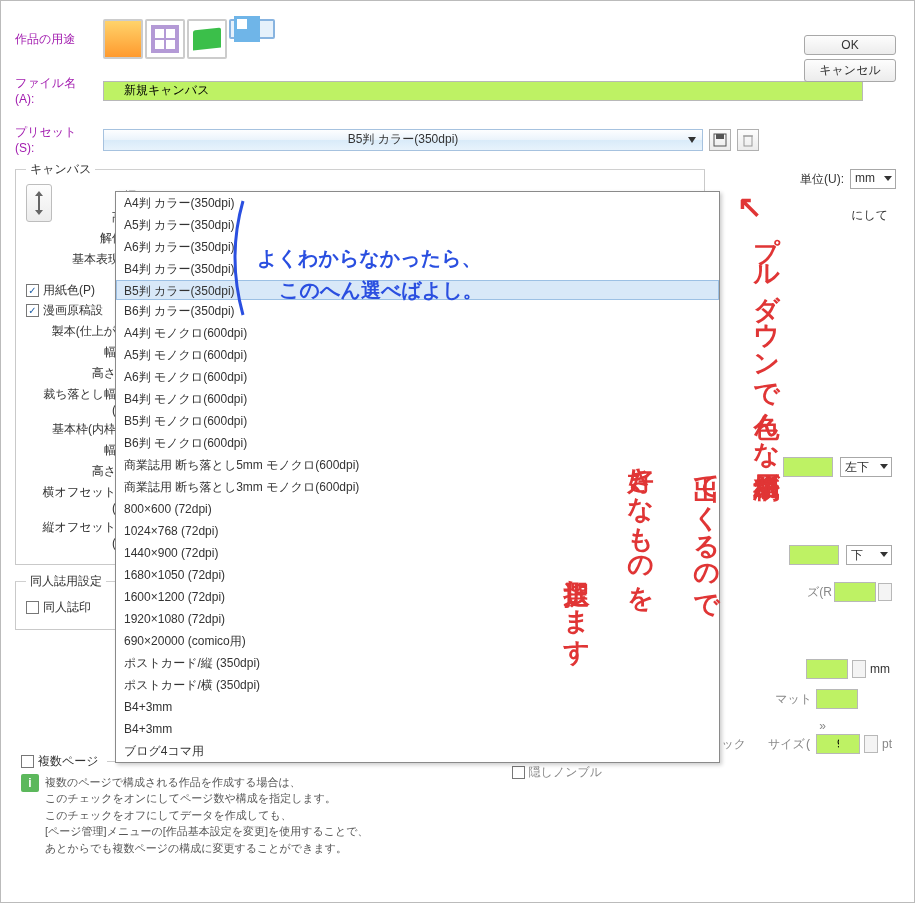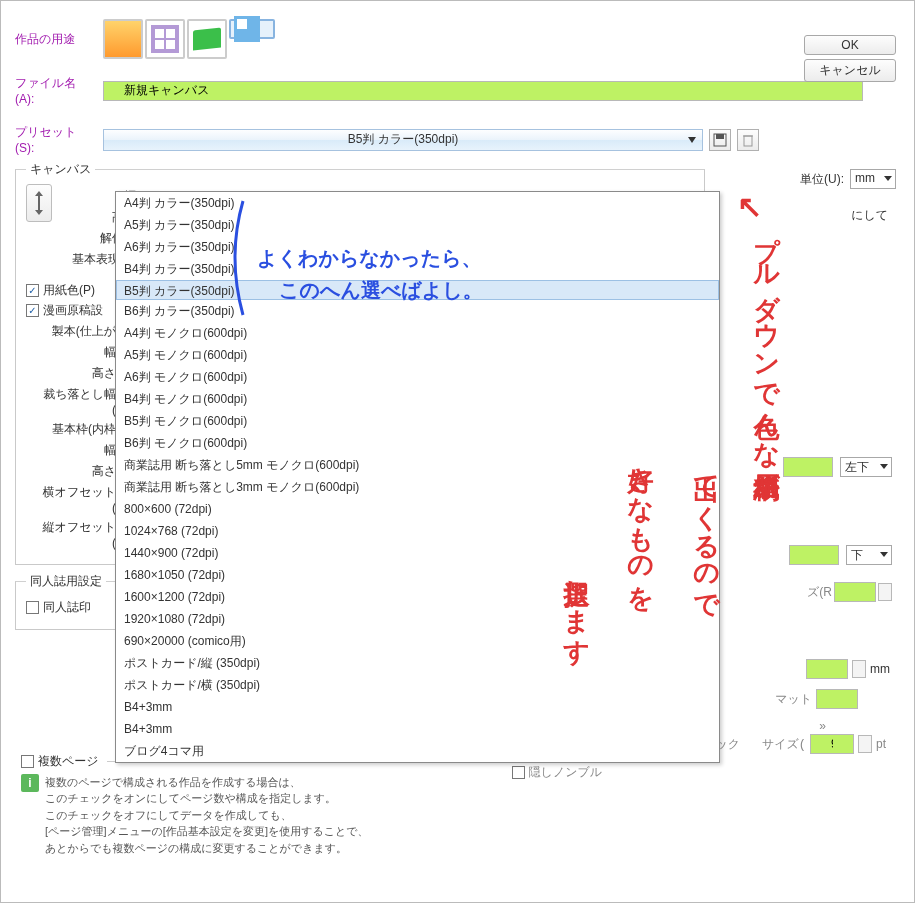--- a/index.html
+++ b/index.html
@@ -261,21 +261,21 @@
       <input class="txt rfield" style="width: 34px;">
       <span class="arrow"></span>
       <span>mm</span>
     </div>
     <div style="position:absolute;right:56px;top:688px;display:flex;align-items:center;gap:4px;">
       <span class="disabled">マット</span>
       <input class="txt num" style="width: 34px;" value="1">
     </div>
     <div style="position:absolute;right:88px;top:718px;color:#888;">»</div>
 
-    <div style="position:absolute;right:28px;bottom:124px;display:flex;align-items:center;gap:4px;justify-content:space-between;" class="disabled">
+    <div style="position:absolute;right:22px;bottom:124px;display:flex;align-items:center;gap:4px;justify-content:space-between;" class="disabled">
       <span>フォント(</span>
       <span style="margin:0 6px;">MS</span>
       <span>ック</span>
       <span style="margin-left:18px;font-family:Liberation Mono, monospace;">サイズ(</span>
       <input class="txt num" style="width: 44px;" value="9.00">
       <span class="arrow"></span>
       <span>pt</span>
     </div>
 
     <div class="chk-row disabled" style="position:absolute;right:312px;bottom:94px;">

